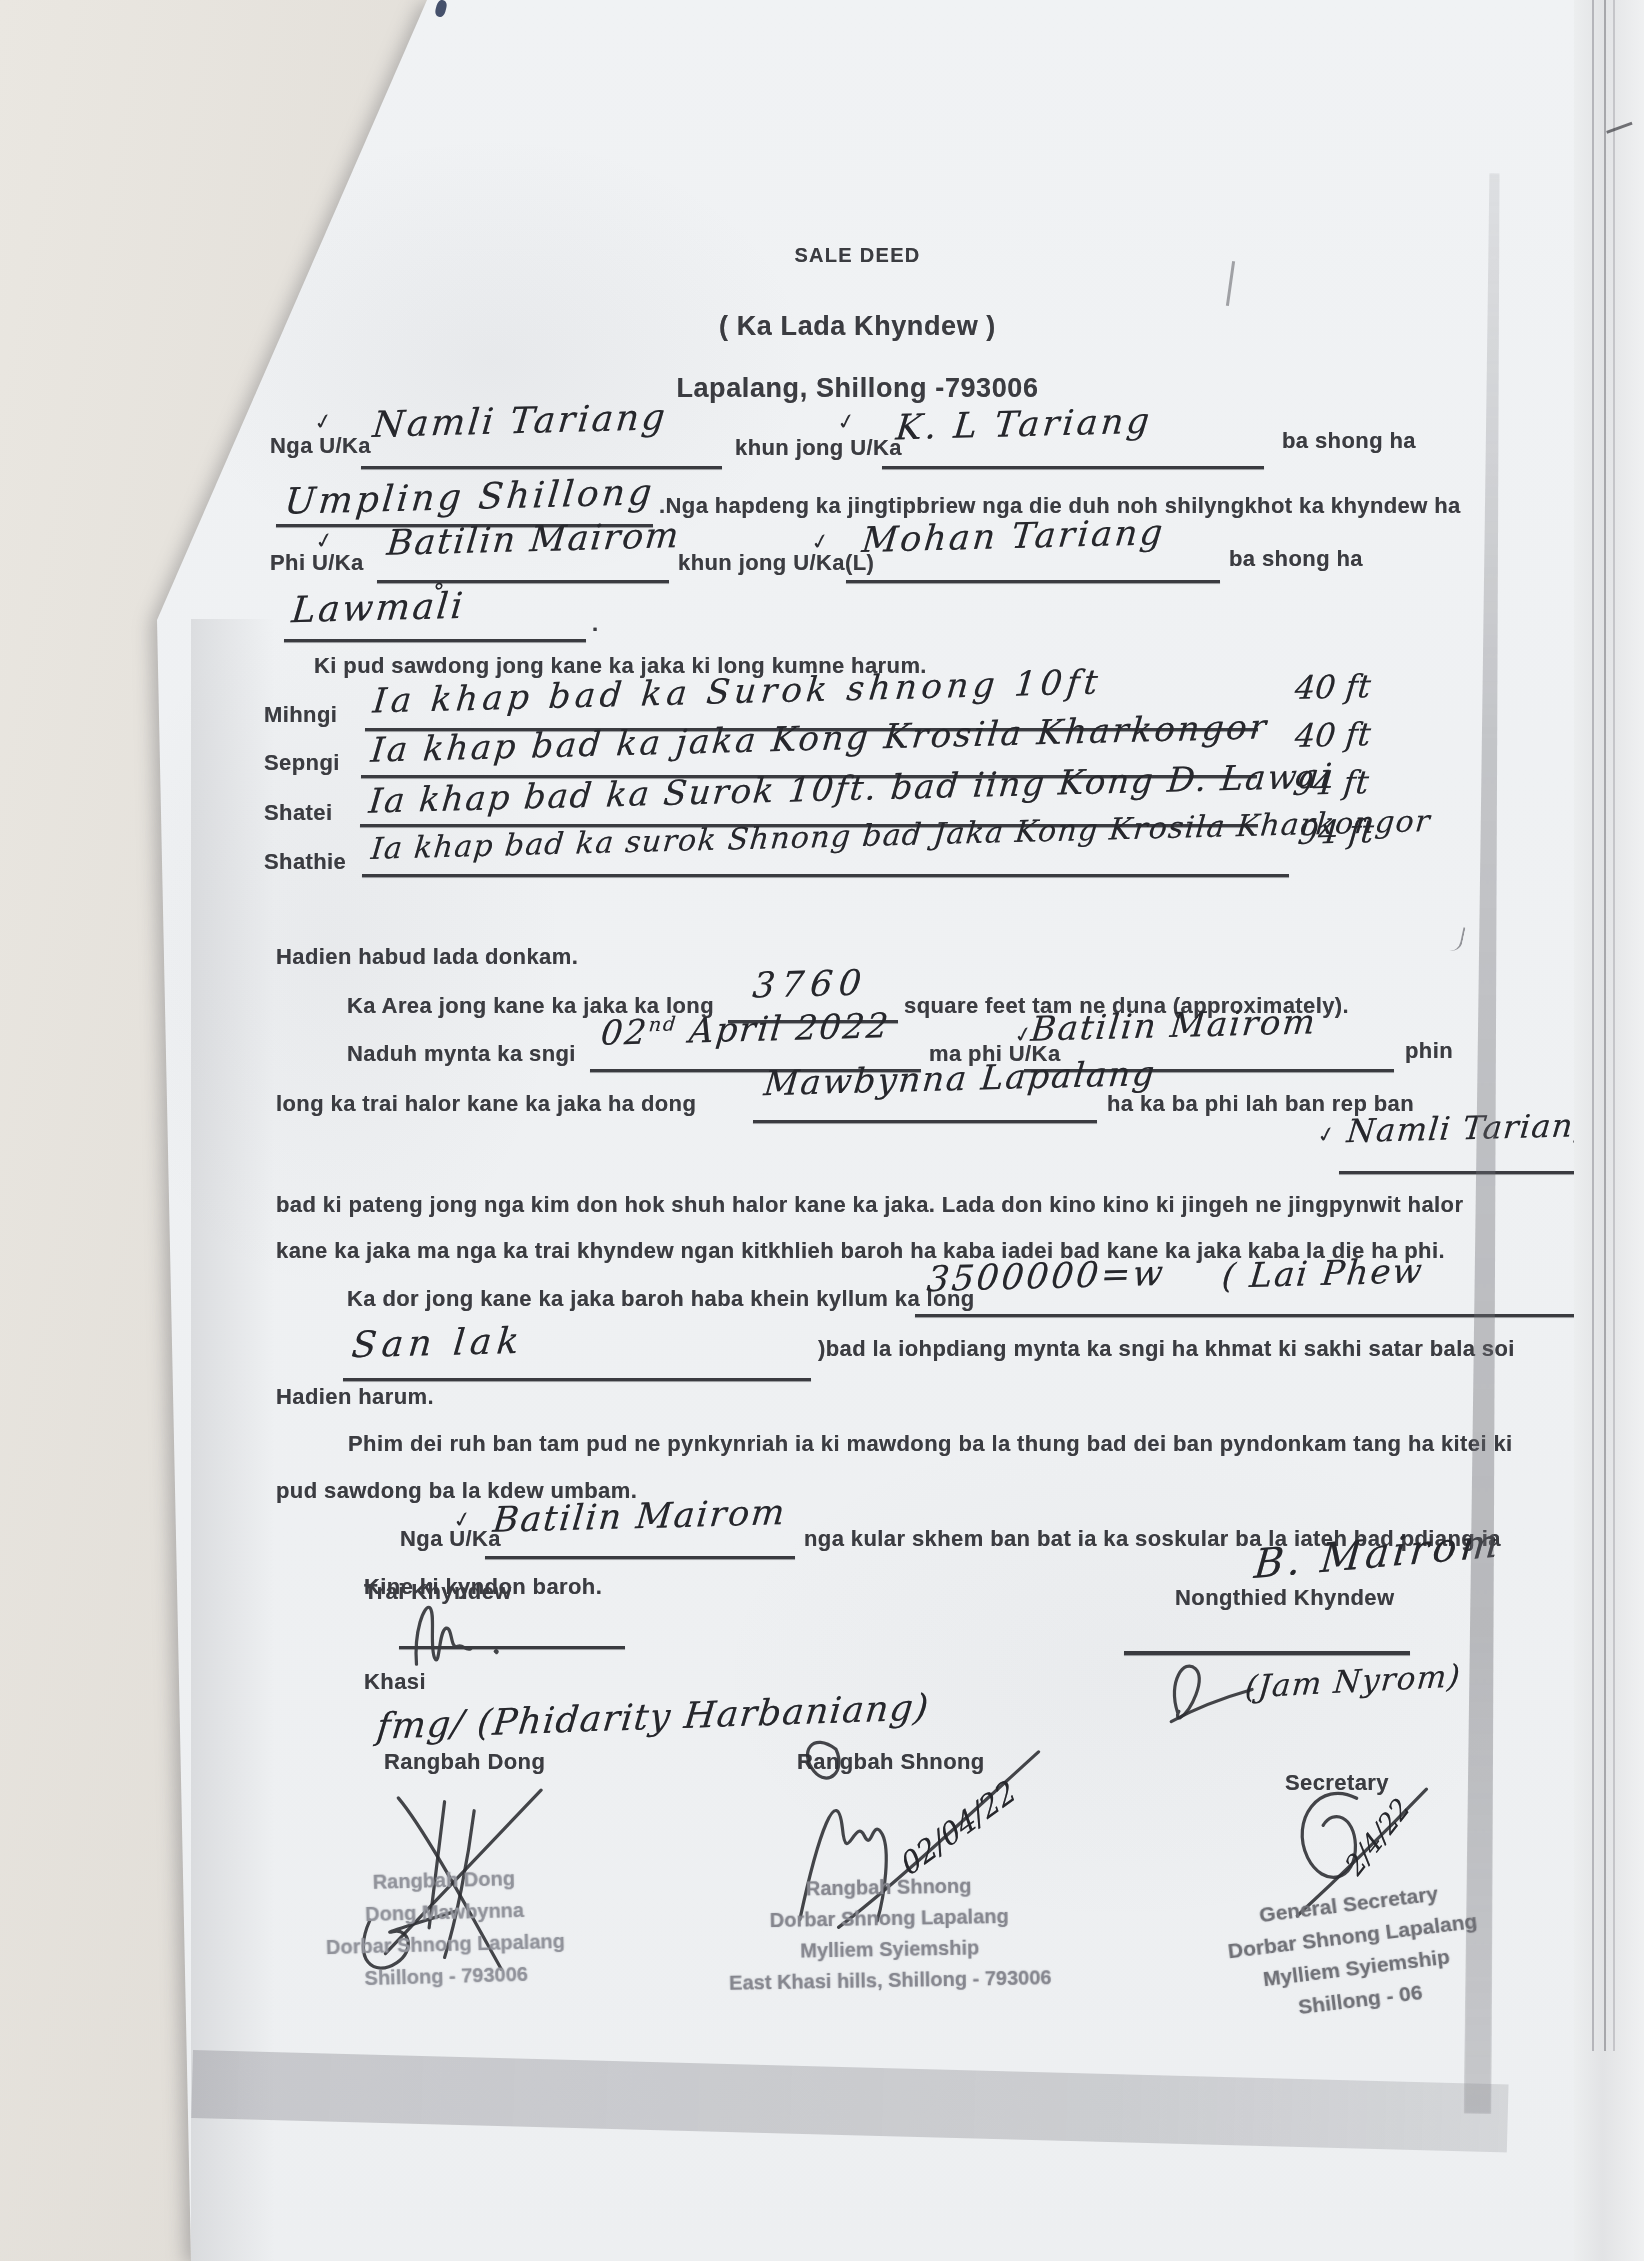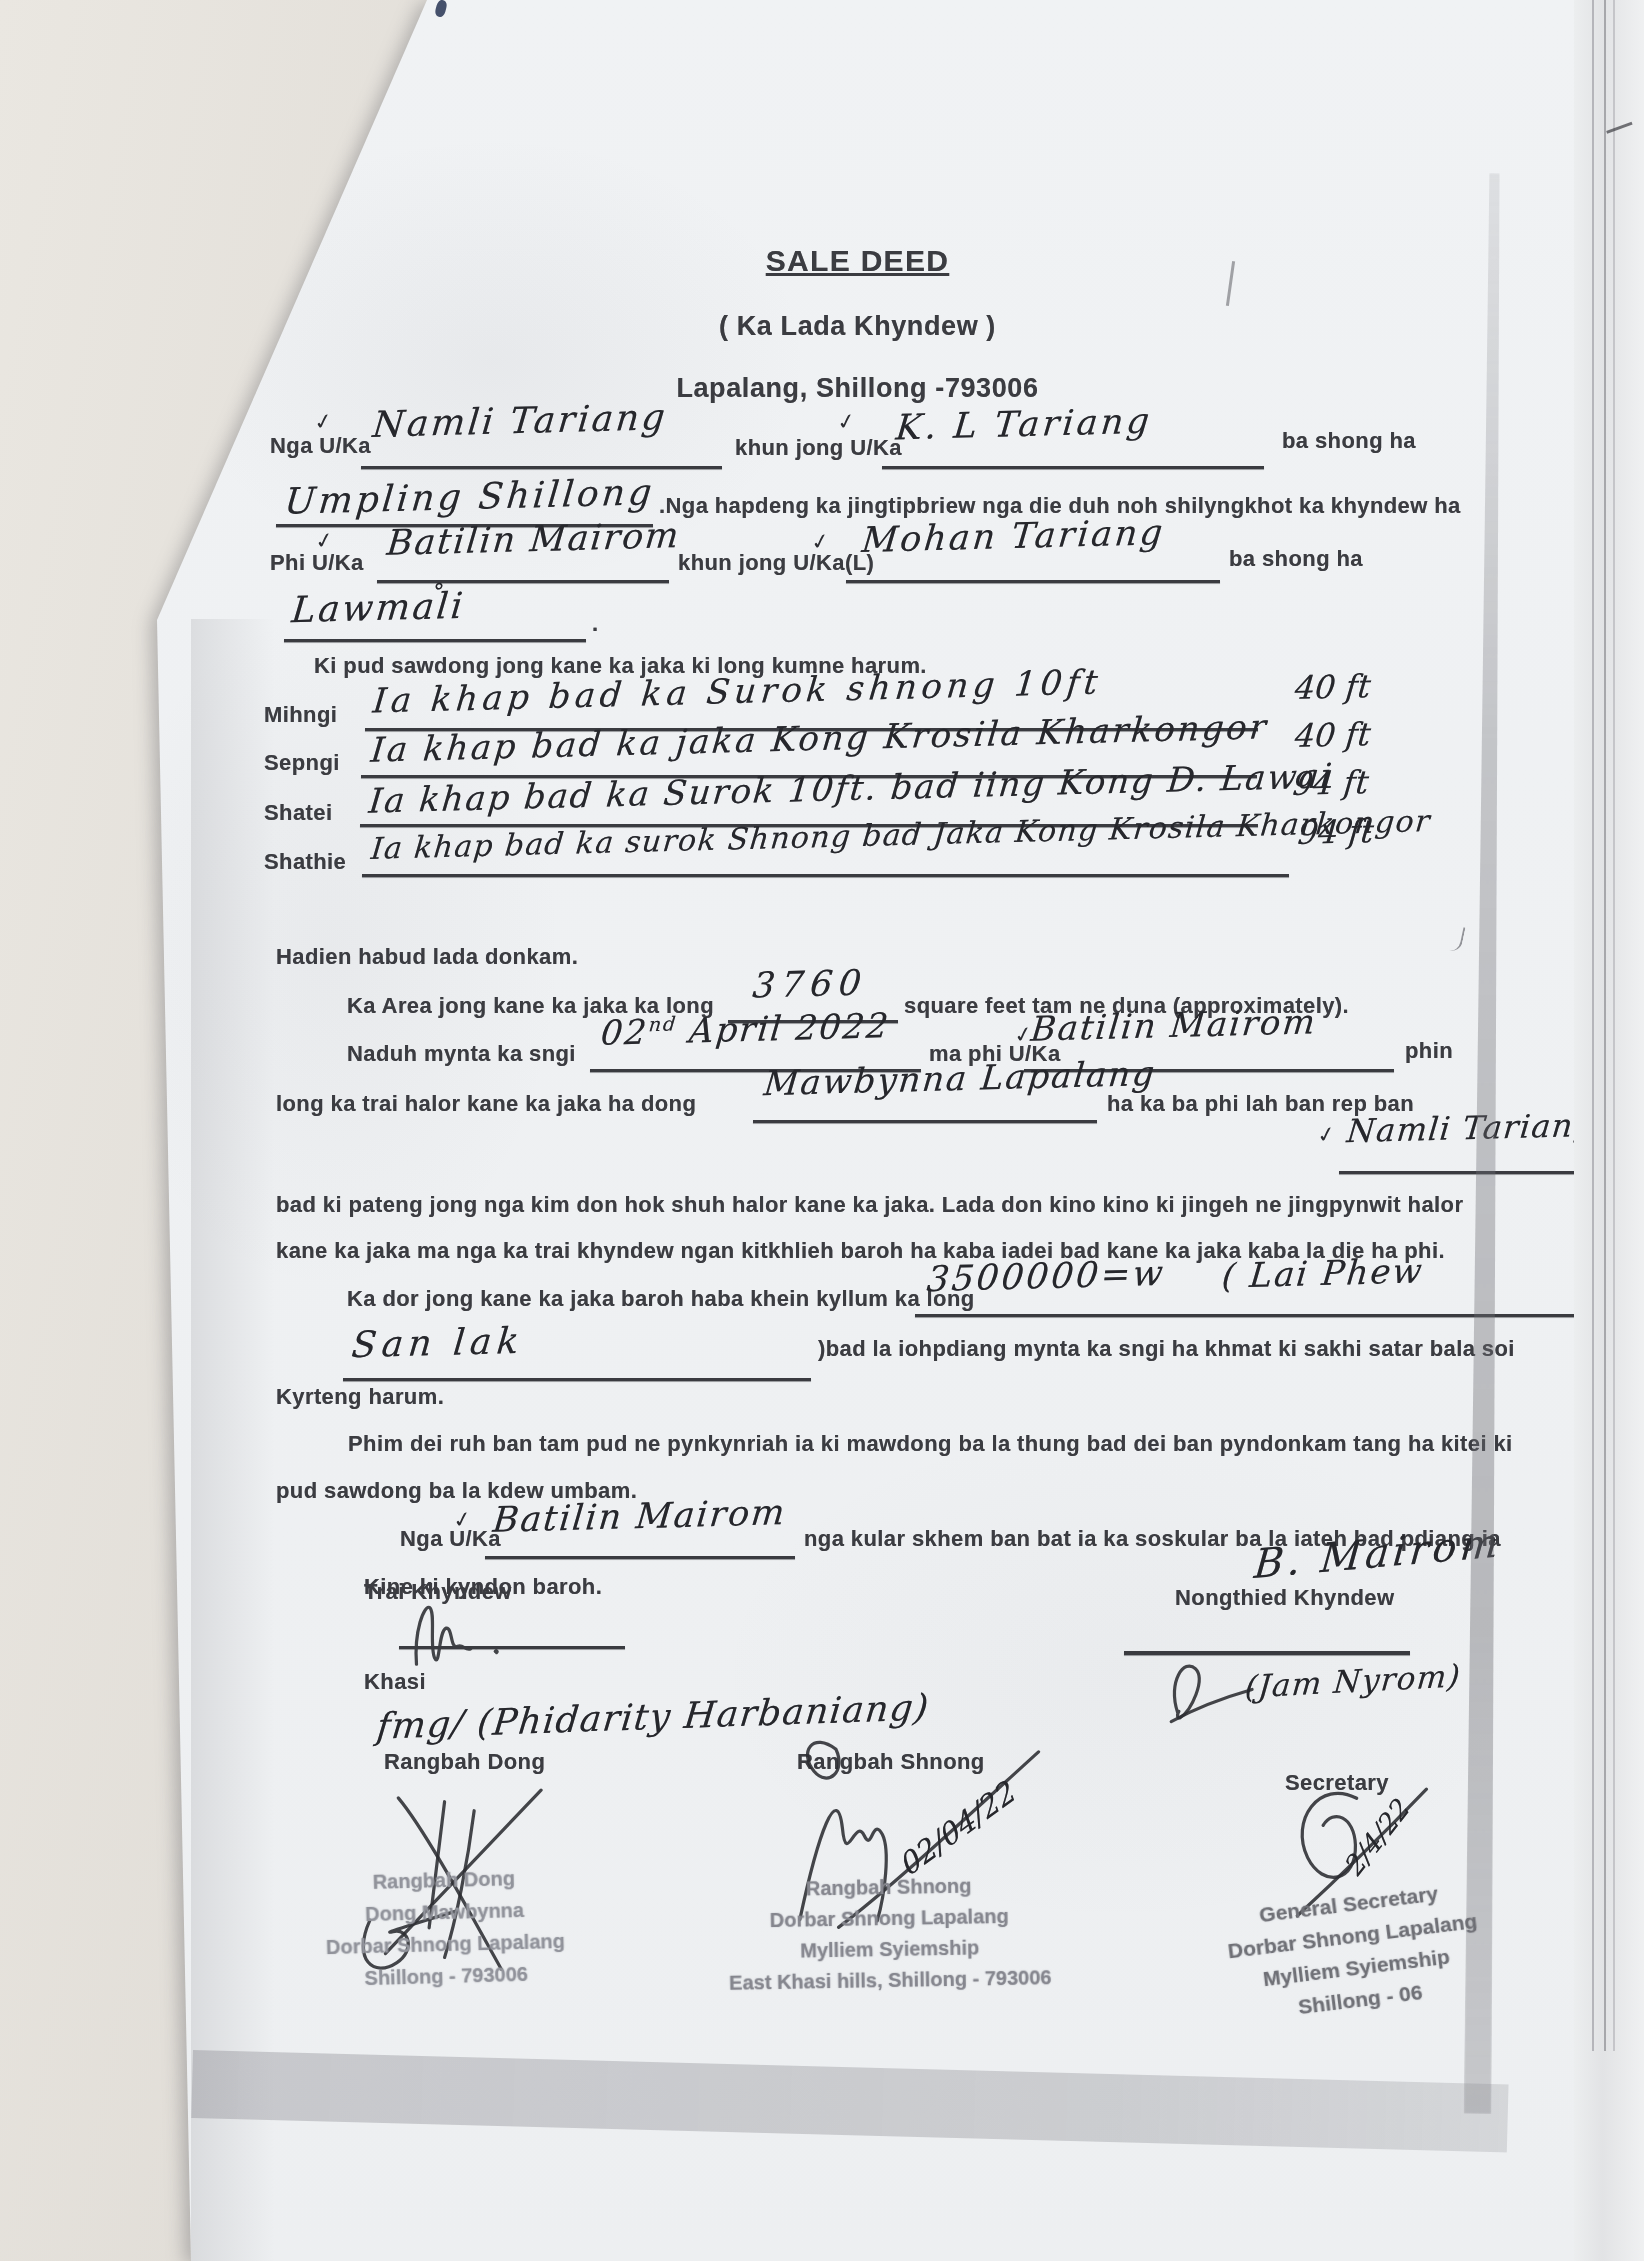--- a/index.html
+++ b/index.html
@@ -13,21 +13,21 @@
       radial-gradient(451px 322px at 30% 16%,rgba(120,120,128,.07),transparent 70%),
       radial-gradient(335px 490px at 20% 42%,rgba(120,120,128,.06),transparent 70%),
       radial-gradient(580px 361px at 68% 74%,rgba(120,120,128,.04),transparent 70%),
       linear-gradient(#f0f2f4,#edeff1);}
   .edge-shade{position:absolute;left:191px;top:619px;width:84px;height:1642px;
     background:linear-gradient(to right,rgba(140,140,145,.20),transparent);}
   
   .pt{position:absolute;font-family:"Liberation Sans",sans-serif;font-weight:700;
     font-size:22px;color:#3b3c41;letter-spacing:0.4px;white-space:nowrap;
     text-shadow:0 0 0.6px rgba(60,60,66,.55);}
-  .pt-title{font-size:30px;letter-spacing:1.3px;text-decoration:underline;}
+  .pt-title{font-size:20px;letter-spacing:1.3px;}
   .pt-sub{font-size:27px;letter-spacing:0.6px;}
   .center{text-align:center;left:490px;width:735px;}
   
   .hw{position:absolute;font-family:"DejaVu Serif",serif;font-style:italic;
     font-size:32px;color:#26272c;white-space:nowrap;
     transform:rotate(-1.5deg) skewX(-7deg);text-shadow:0 0 0.6px rgba(40,40,46,.45);}
   .hw-sp{letter-spacing:4.5px;}
   .ul{position:absolute;height:2.6px;background:#3a3b40;box-shadow:0 0.6px 0.6px rgba(58,59,64,.45);}
   .tick{position:absolute;font-family:"DejaVu Serif",serif;font-size:22px;color:#2b2c31;
     transform:rotate(-10deg);}
@@ -147,21 +147,21 @@
     <span class="pt" style="left:276px;top:1192px">bad ki pateng jong nga kim don hok shuh halor kane ka jaka. Lada don kino kino ki jingeh ne jingpynwit halor</span>
     <span class="pt" style="left:347px;top:1286px">Ka dor jong kane ka jaka baroh haba khein kyllum ka long</span>
 
     <span class="pt" style="left:276px;top:1238px">kane ka jaka ma nga ka trai khyndew ngan kitkhlieh baroh ha kaba iadei bad kane ka jaka kaba la die ha phi.</span>
     <span class="hw" style="left:927px;top:1256px;font-size:35px;letter-spacing:2.6px">3500000=w</span>
     <span class="hw" style="left:1222px;top:1253px;font-size:34px;letter-spacing:1.9px">( Lai Phew</span>
     <div class="ul" style="left:915px;top:1314px;width:684px"></div>
     <span class="hw" style="left:352px;top:1322px;font-size:36px;letter-spacing:5.2px">San lak</span>
     <div class="ul" style="left:343px;top:1378px;width:468px;height:3.2px"></div>
     <span class="pt" style="left:818px;top:1336px">)bad la iohpdiang mynta ka sngi ha khmat ki sakhi satar bala soi</span>
-    <span class="pt" style="left:276px;top:1384px">Kyrteng harum.</span>
+    <span class="pt" style="left:276px;top:1384px">Hadien harum.</span>
 
     <span class="pt" style="left:348px;top:1431px">Phim dei ruh ban tam pud ne pynkynriah ia ki mawdong ba la thung bad dei ban pyndonkam tang ha kitei ki</span>
     <span class="pt" style="left:276px;top:1478px">pud sawdong ba la kdew umbam.</span>
 
     <span class="pt" style="left:400px;top:1526px">Nga U/Ka</span>
     <span class="tick" style="left:453px;top:1507px">✓</span>
     <span class="hw" style="left:493px;top:1496px;font-size:35px;letter-spacing:1.9px">Batilin Mairom</span>
     <div class="ul" style="left:485px;top:1556px;width:310px"></div>
     <span class="pt" style="left:804px;top:1526px">nga kular skhem ban bat ia ka soskular ba la iateh bad pdiang ia</span>
     <span class="pt" style="left:364px;top:1574px">Kine ki kyndon baroh.</span>

